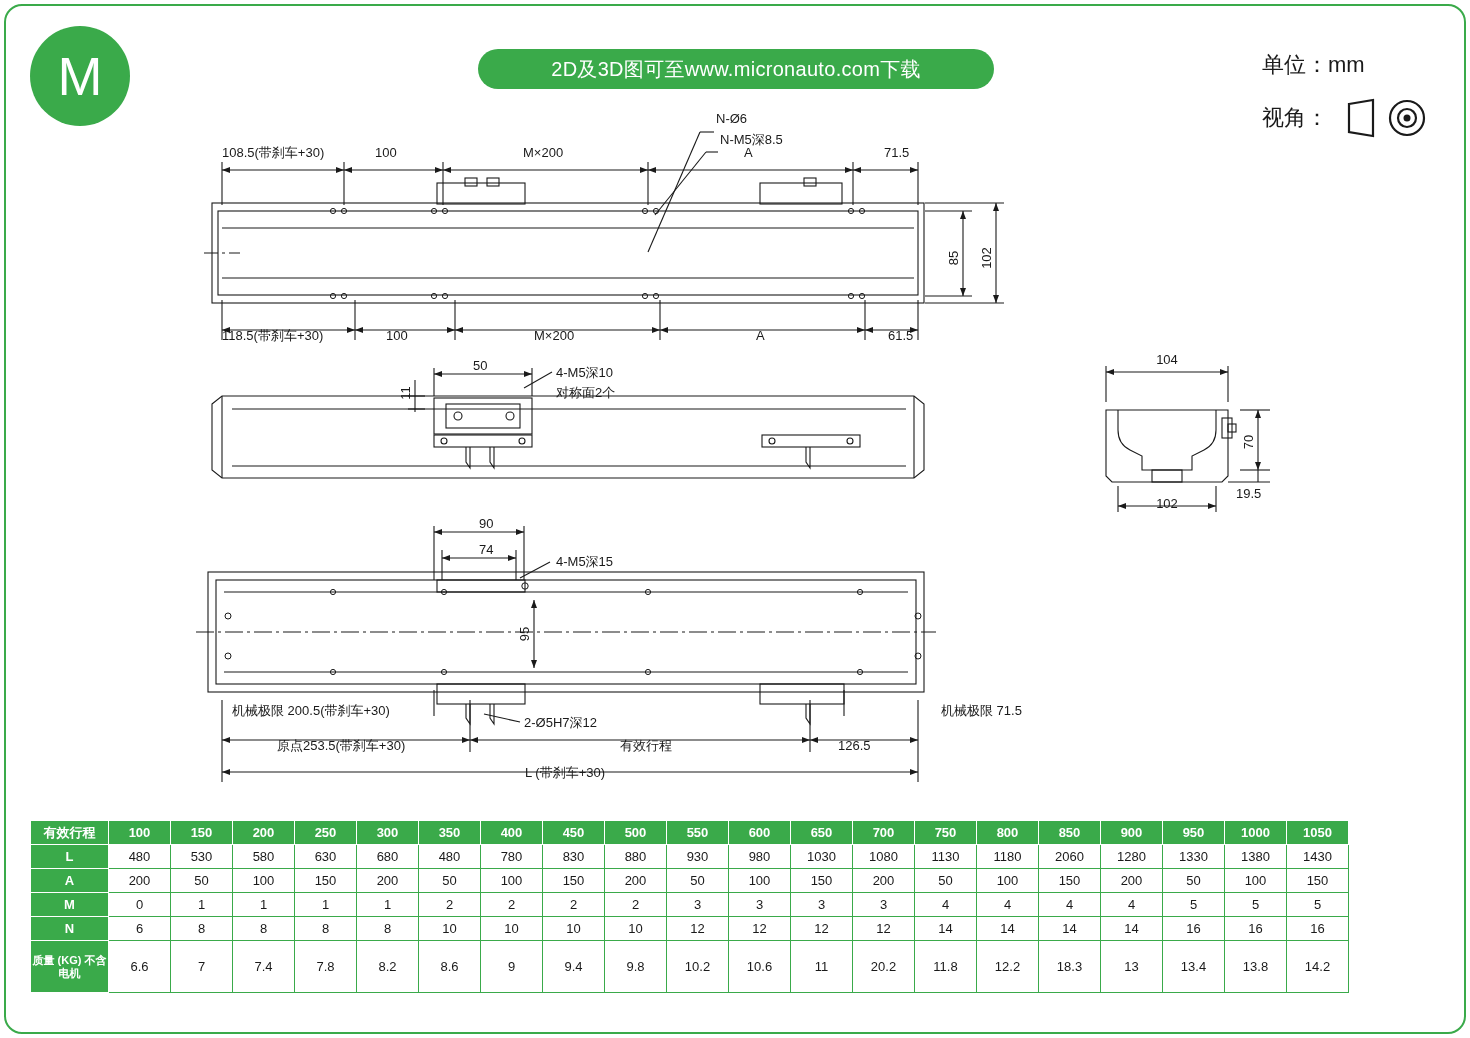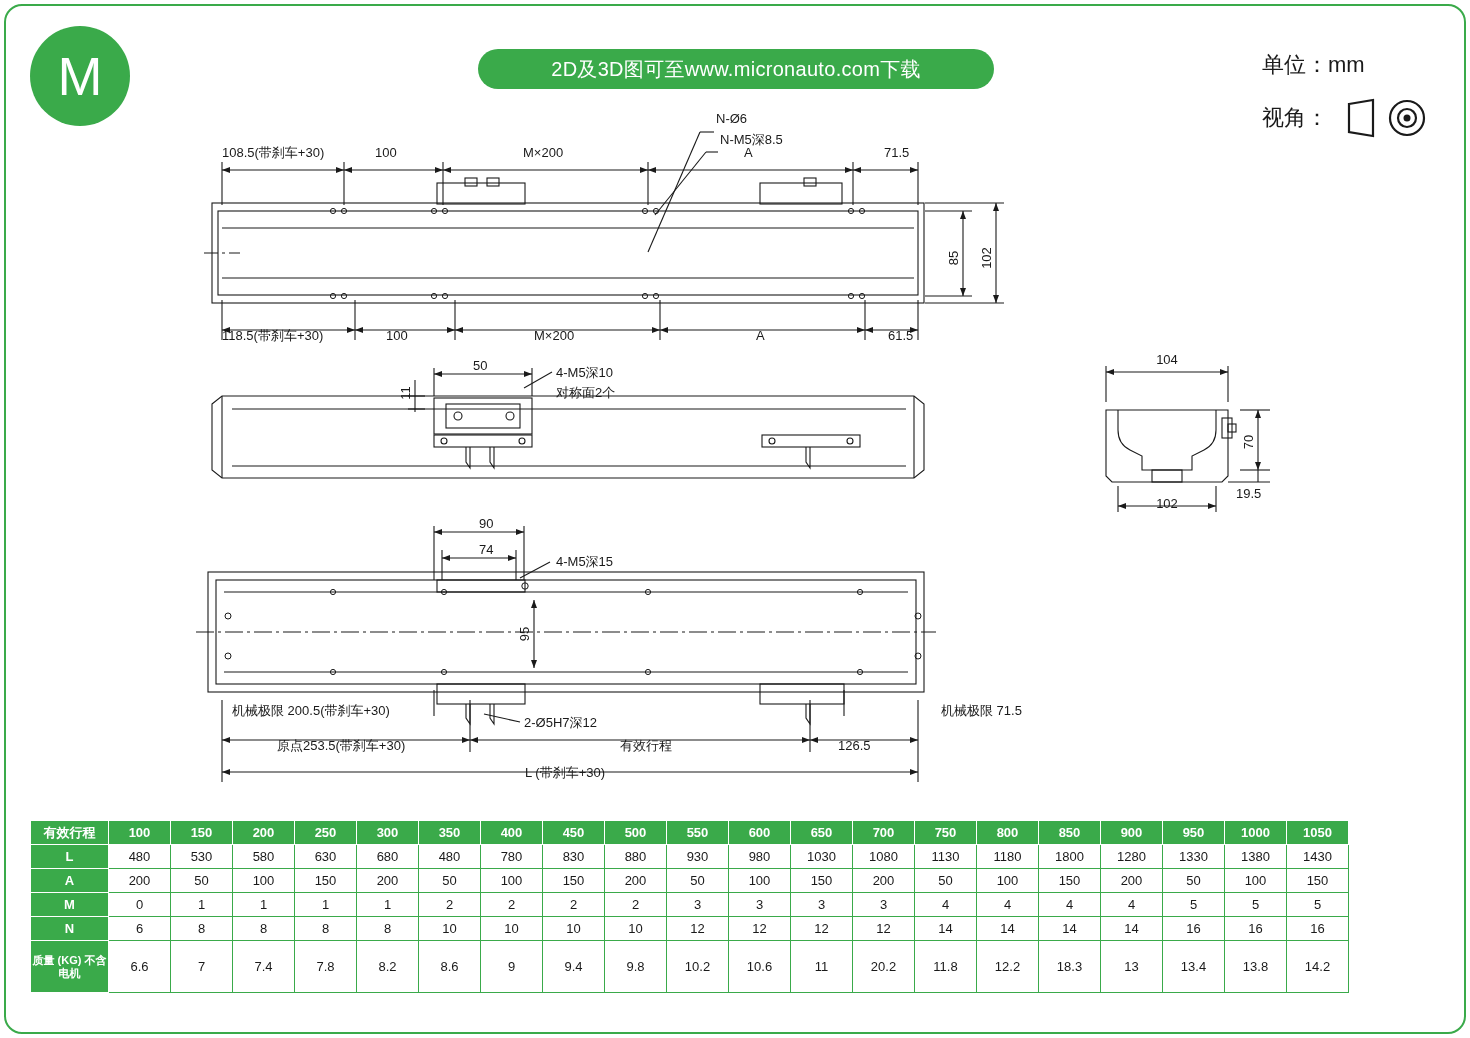--- a/index.html
+++ b/index.html
@@ -366,21 +366,21 @@
       <td class="val">480</td>
       <td class="val">780</td>
       <td class="val">830</td>
       <td class="val">880</td>
       <td class="val">930</td>
       <td class="val">980</td>
       <td class="val">1030</td>
       <td class="val">1080</td>
       <td class="val">1130</td>
       <td class="val">1180</td>
-      <td class="val">1800</td>
+      <td class="val">2060</td>
       <td class="val">1280</td>
       <td class="val">1330</td>
       <td class="val">1380</td>
       <td class="val">1430</td>
     </tr>
     <tr>
       <td class="hdr">A</td>
       <td class="val">200</td>
       <td class="val">50</td>
       <td class="val">100</td>

